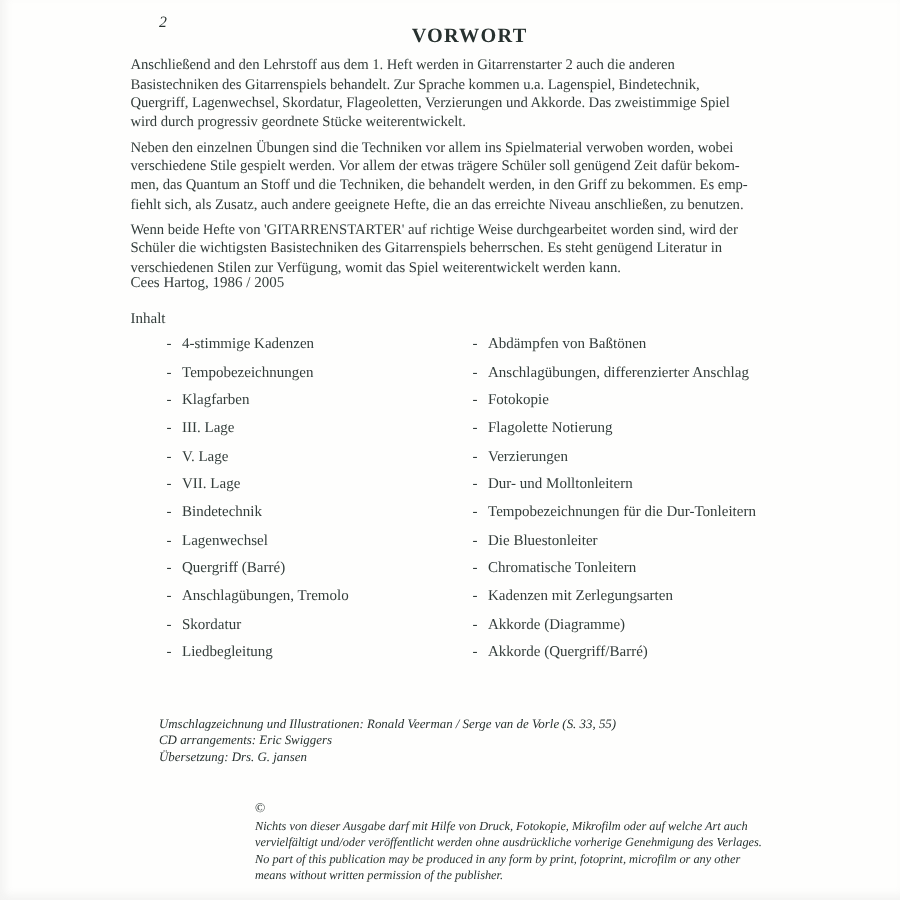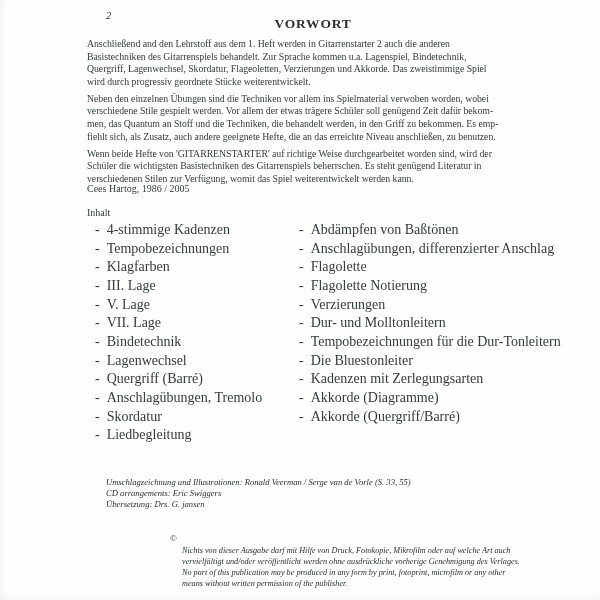--- a/index.html
+++ b/index.html
@@ -44,21 +44,22 @@
   .author-line{
     position:absolute;left:87px;top:183px;
     font-size:10px;
   }
   .toc-heading{
     position:absolute;left:87px;top:207px;
     font-size:10px;
   }
   .toc-column{
     position:absolute;top:221px;
-    font-size:14px;
+    font-size:10px;
+    margin-left:16px;
   }
   .toc-column.left{left:95px;width:200px;}
   .toc-column.right{left:299px;width:230px;}
   .toc-item{
     line-height:18.65px;
     white-space:pre;
   }
   .toc-item .dash{margin-right:7px;}
   .credits{
     position:absolute;left:106px;top:477px;
@@ -69,21 +70,20 @@
   .copyright{
     position:absolute;left:170px;top:533px;
     color:var(--ink-dark);
   }
   .copyright-main{
     display:flex;align-items:baseline;
     font-size:9.2px;line-height:11.5px;
   }
   .copy-symbol{margin-right:6px;font-size:9px;}
   .copyright-legal{
-    margin-left:12px;
     font-size:8.2px;font-style:italic;
     line-height:11px;white-space:pre;
   }
 </style>
 </head>
 <body>
 
 <div class="page">
 
   <div class="pagenum">2</div>
@@ -118,26 +118,27 @@
       <div class="toc-item"><span class="dash">-</span><span>Bindetechnik</span></div>
       <div class="toc-item"><span class="dash">-</span><span>Lagenwechsel</span></div>
       <div class="toc-item"><span class="dash">-</span><span>Quergriff (Barré)</span></div>
       <div class="toc-item"><span class="dash">-</span><span>Anschlagübungen, Tremolo</span></div>
       <div class="toc-item"><span class="dash">-</span><span>Skordatur</span></div>
       <div class="toc-item"><span class="dash">-</span><span>Liedbegleitung</span></div>
     </div>
   <div class="toc-column right">
       <div class="toc-item"><span class="dash">-</span><span>Abdämpfen von Baßtönen</span></div>
       <div class="toc-item"><span class="dash">-</span><span>Anschlagübungen, differenzierter Anschlag</span></div>
-      <div class="toc-item"><span class="dash">-</span><span>Flagolette</span></div>
+      <div class="toc-item"><span class="dash">-</span><span>Fotokopie</span></div>
       <div class="toc-item"><span class="dash">-</span><span>Flagolette Notierung</span></div>
       <div class="toc-item"><span class="dash">-</span><span>Verzierungen</span></div>
       <div class="toc-item"><span class="dash">-</span><span>Dur- und Molltonleitern</span></div>
       <div class="toc-item"><span class="dash">-</span><span>Tempobezeichnungen für die Dur-Tonleitern</span></div>
       <div class="toc-item"><span class="dash">-</span><span>Die Bluestonleiter</span></div>
+      <div class="toc-item"><span class="dash">-</span><span>Chromatische Tonleitern</span></div>
       <div class="toc-item"><span class="dash">-</span><span>Kadenzen mit Zerlegungsarten</span></div>
       <div class="toc-item"><span class="dash">-</span><span>Akkorde (Diagramme)</span></div>
       <div class="toc-item"><span class="dash">-</span><span>Akkorde (Quergriff/Barré)</span></div>
     </div>
 
   <div class="credits">Umschlagzeichnung und Illustrationen: Ronald Veerman / Serge van de Vorle (S. 33, 55)
 CD arrangements: Eric Swiggers
 Übersetzung: Drs. G. jansen</div>
 
   <div class="copyright">

